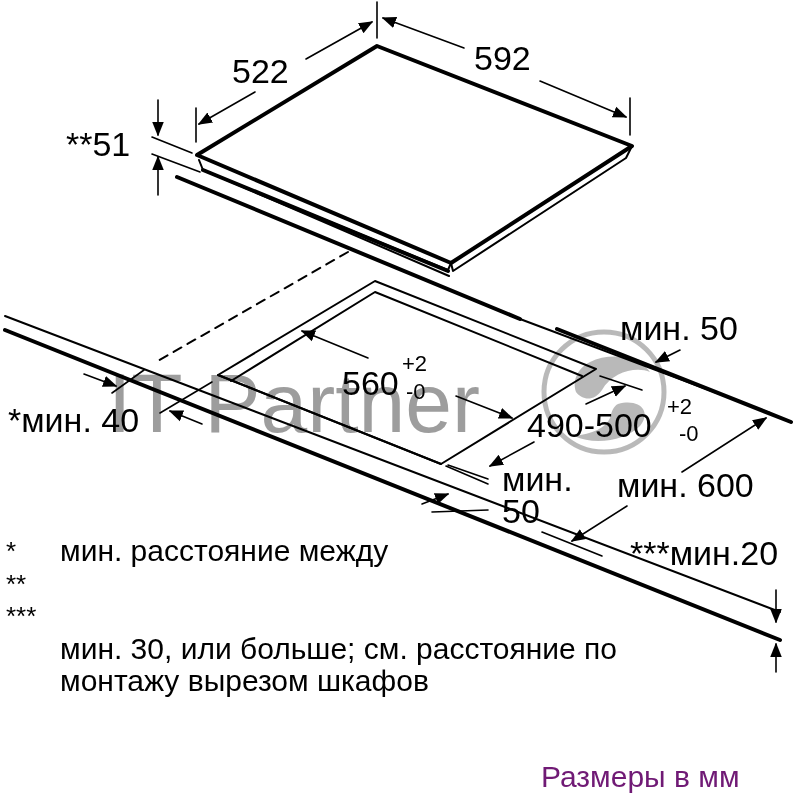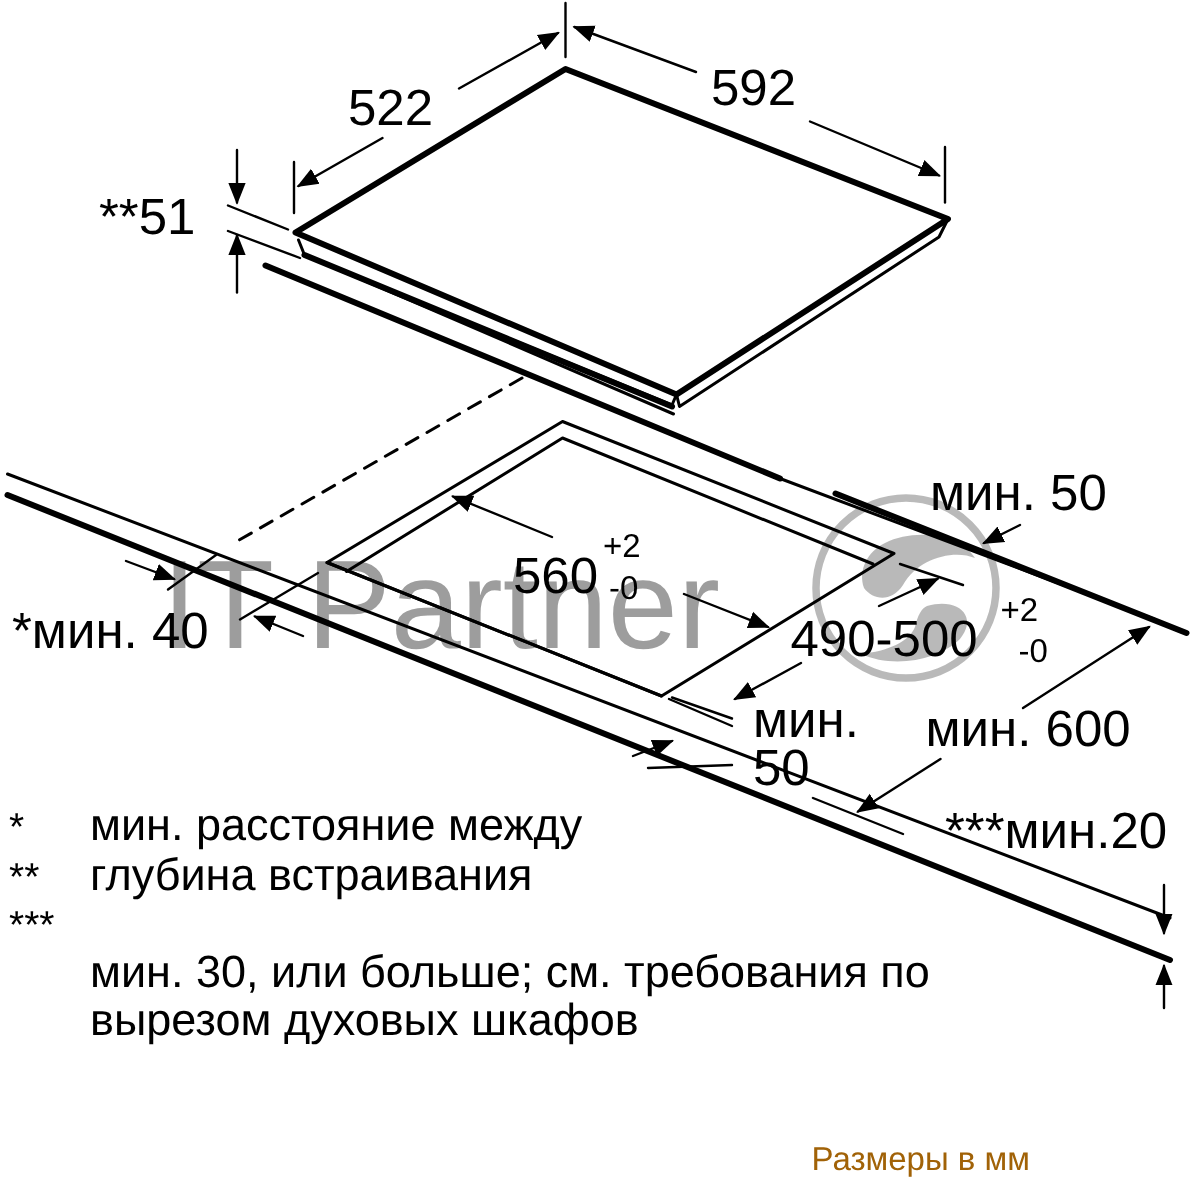--- a/index.html
+++ b/index.html
@@ -11,21 +11,21 @@
   .dim { stroke-width: 1.6; }
   .dash { stroke-width: 2; stroke-dasharray: 9 7; }
   .lbl { font-family: "Liberation Sans", sans-serif; font-size: 34px; fill: #000; }
   .sup { font-family: "Liberation Sans", sans-serif; font-size: 22px; fill: #000; }
   .wm { font-family: "Liberation Sans", sans-serif; font-size: 84px; fill: #8c8c8c; fill-opacity: 0.85; }
   .notes { position: absolute; left: 0; top: 535px; width: 800px;
            font-family: "Liberation Sans", sans-serif; font-size: 30px; line-height: 32.5px; color: #000; }
   .note-row { position: relative; height: 32.5px; white-space: nowrap; }
   .note-mark { position: absolute; left: 6px; top: 0; font-size: 26px; }
   .note-text { position: absolute; left: 60px; top: 0; }
-  .units { position: absolute; left: 541px; top: 760px; font-family: "Liberation Sans", sans-serif; font-size: 22px; color: #a16207; white-space: nowrap; }
+  .units { position: absolute; left: 541px; top: 760px; font-family: "Liberation Sans", sans-serif; font-size: 30px; color: #701a75; white-space: nowrap; }
 </style>
 </head>
 <body>
 
 <div id="stage">
   <svg width="800" height="800" viewBox="0 0 800 800">
     <defs>
       <marker id="arr" viewBox="0 0 10 10" refX="9" refY="5" markerWidth="9" markerHeight="9" orient="auto-start-reverse">
         <path d="M0,1 L10,5 L0,9 z" fill="#000"></path>
       </marker>
@@ -140,29 +140,28 @@
     </g>
   </svg>
 
   <div class="notes">
     <div class="note-row">
       <span class="note-mark">*</span>
       <span class="note-text">мин. расстояние между</span>
     </div>
     <div class="note-row">
       <span class="note-mark">**</span>
-      <span class="note-text">глубина встраивания</span>
     </div>
     <div class="note-row">
       <span class="note-mark">***</span>
     </div>
     <div class="note-row">
       <span class="note-mark"></span>
-      <span class="note-text">мин. 30, или больше; см. требования по</span>
+      <span class="note-text">мин. 30, или больше; см. расстояние по</span>
     </div>
     <div class="note-row">
       <span class="note-mark"></span>
-      <span class="note-text">вырезом духовых шкафов</span>
+      <span class="note-text">монтажу вырезом шкафов</span>
     </div>
   </div>
 
   <div class="units">Размеры в мм</div>
 </div>
 
 </body></html>

